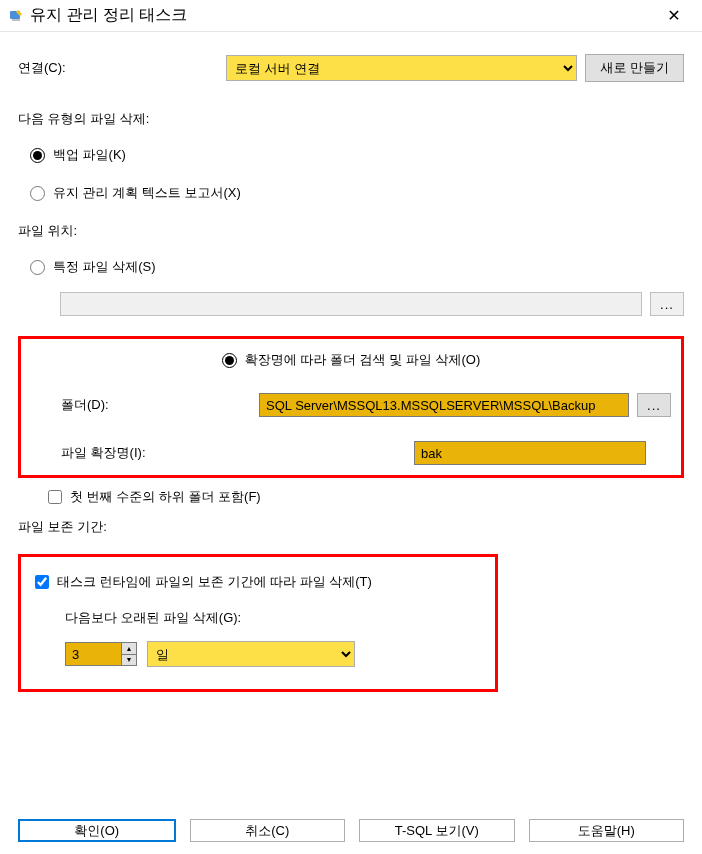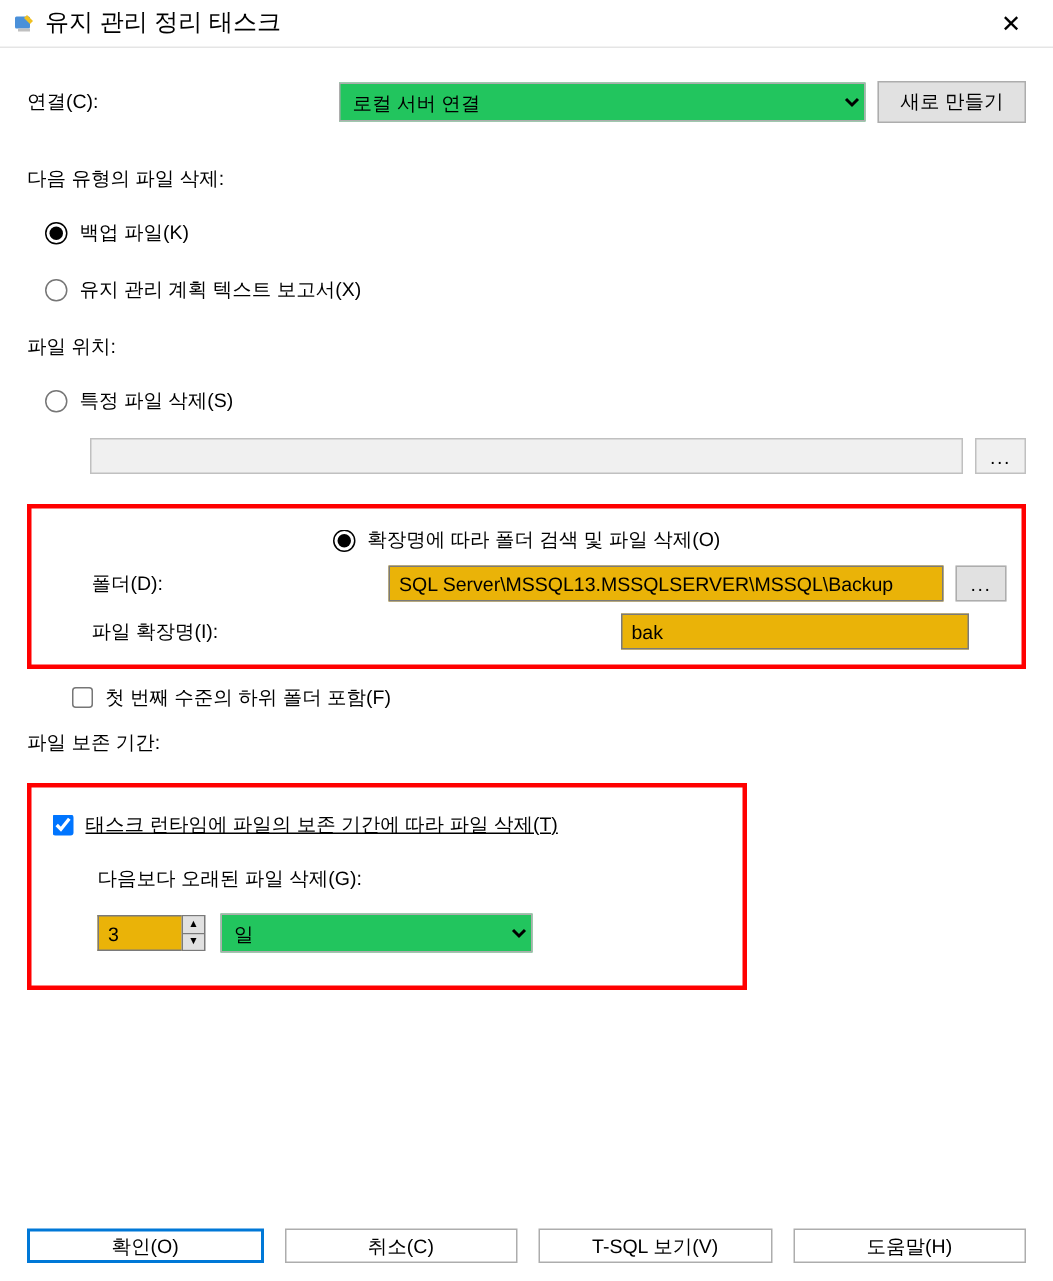--- a/index.html
+++ b/index.html
@@ -53,21 +53,21 @@
     }
     .connection-row .label {
       width: 200px;
     }
     select.combo {
       height: 26px;
       border: 1px solid #adadad;
       padding: 0 4px;
       font-family: inherit;
       font-size: 13px;
-      background: #22c55e;
+      background: #fde047;
     }
     .connection-select {
       flex: 1;
     }
     .btn {
       height: 28px;
       border: 1px solid #adadad;
       background: #e1e1e1;
       padding: 0 14px;
       font-family: inherit;
@@ -103,21 +103,21 @@
       margin-bottom: 10px;
     }
     .highlight-box.second {
       width: 480px;
       padding: 16px 14px 22px 14px;
     }
     .sub-row {
       display: flex;
       align-items: center;
       margin-left: 30px;
-      margin-top: 8px;
+      margin-top: 24px;
       gap: 8px;
     }
     .sub-row .sub-label {
       width: 190px;
     }
     input[type="text"] {
       height: 24px;
       border: 1px solid #7a7a7a;
       padding: 0 6px;
       font-family: inherit;
@@ -149,21 +149,20 @@
     }
     .checkbox-row {
       display: flex;
       align-items: center;
       gap: 8px;
       margin-left: 30px;
     }
     .checkbox-row.in-box {
       margin-left: 0;
       margin-bottom: 18px;
-      text-decoration: underline;
     }
     .age-row {
       margin-left: 30px;
     }
     .age-label {
       margin-bottom: 14px;
     }
     .age-controls {
       display: flex;
       align-items: center;

